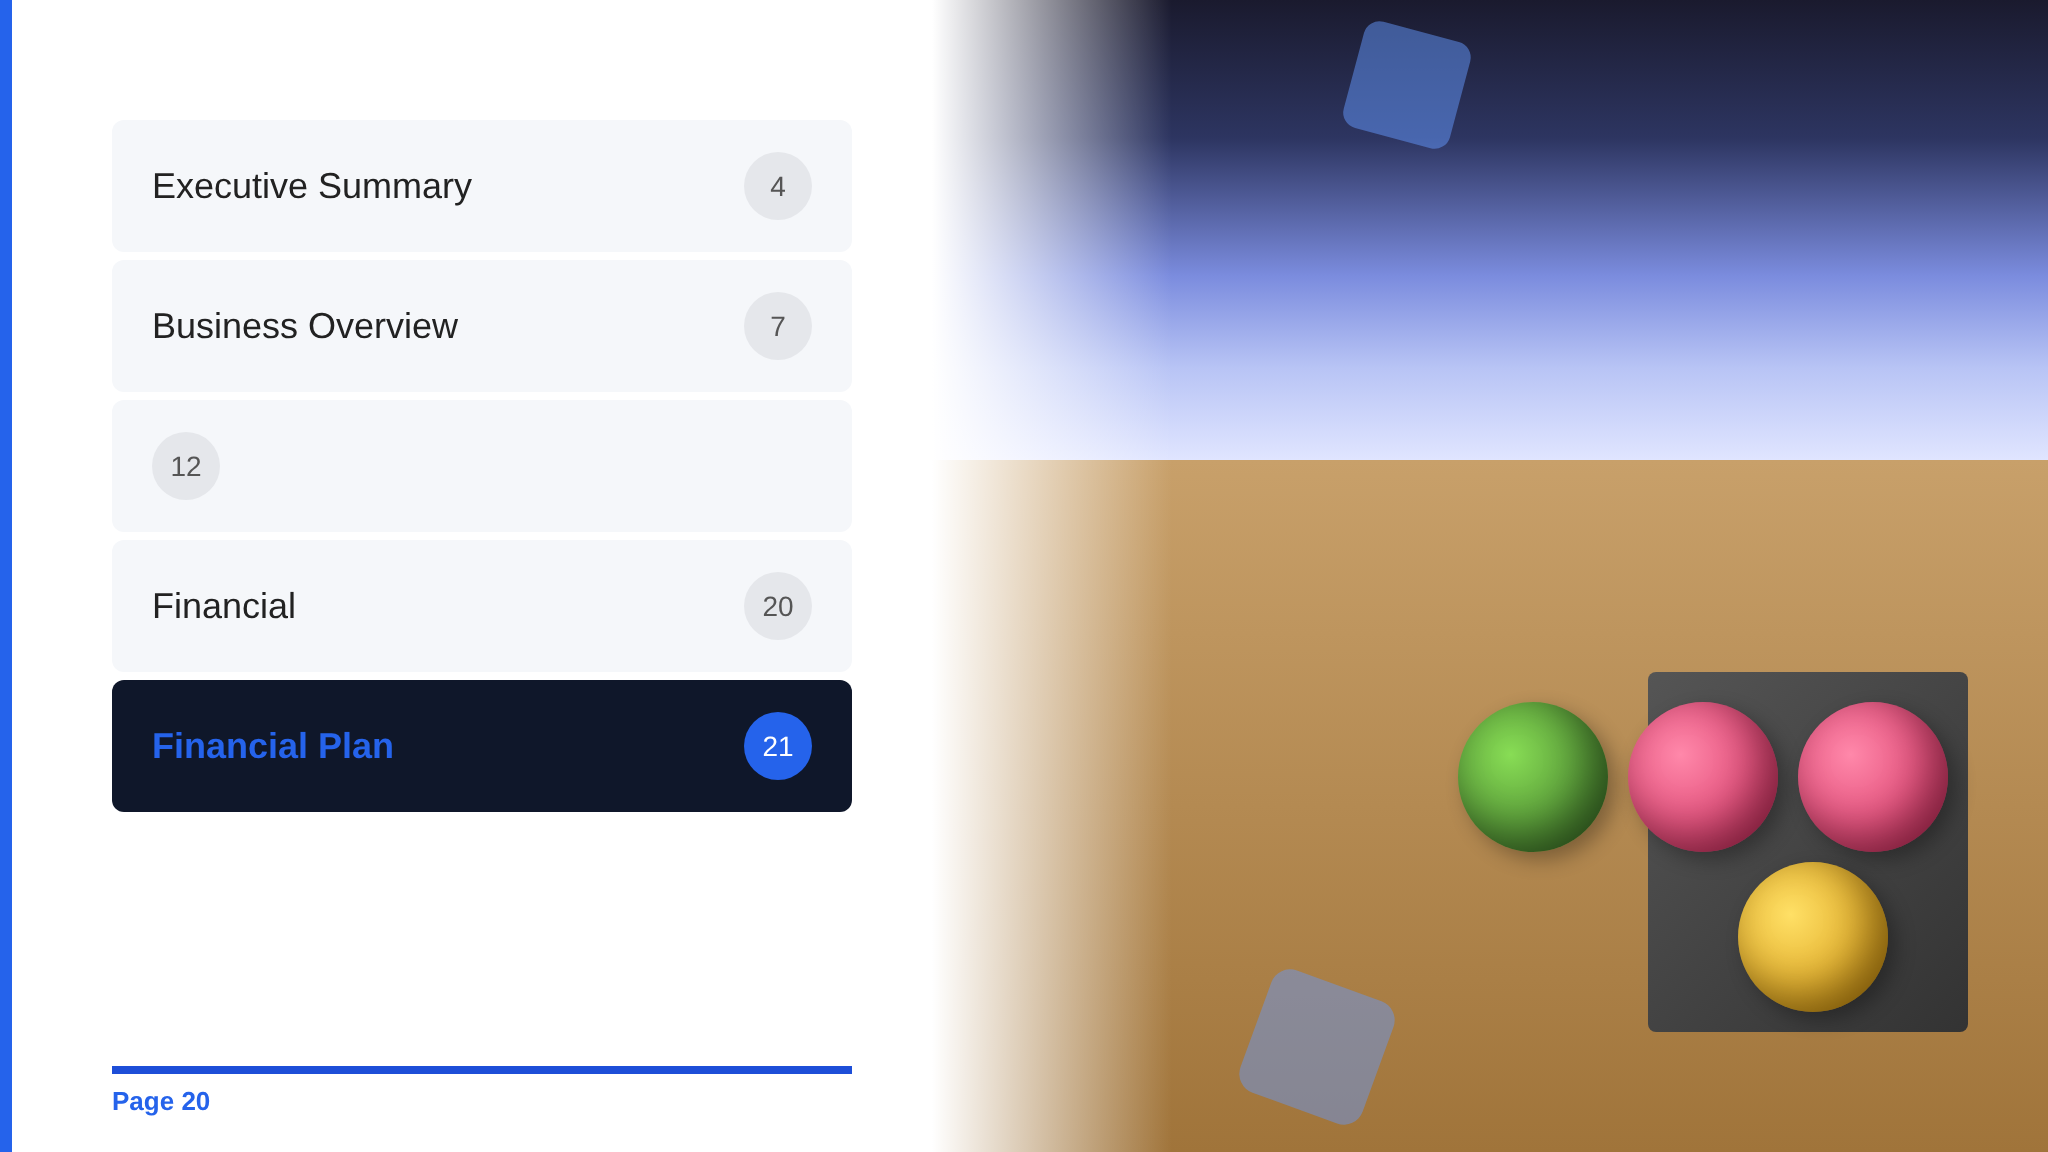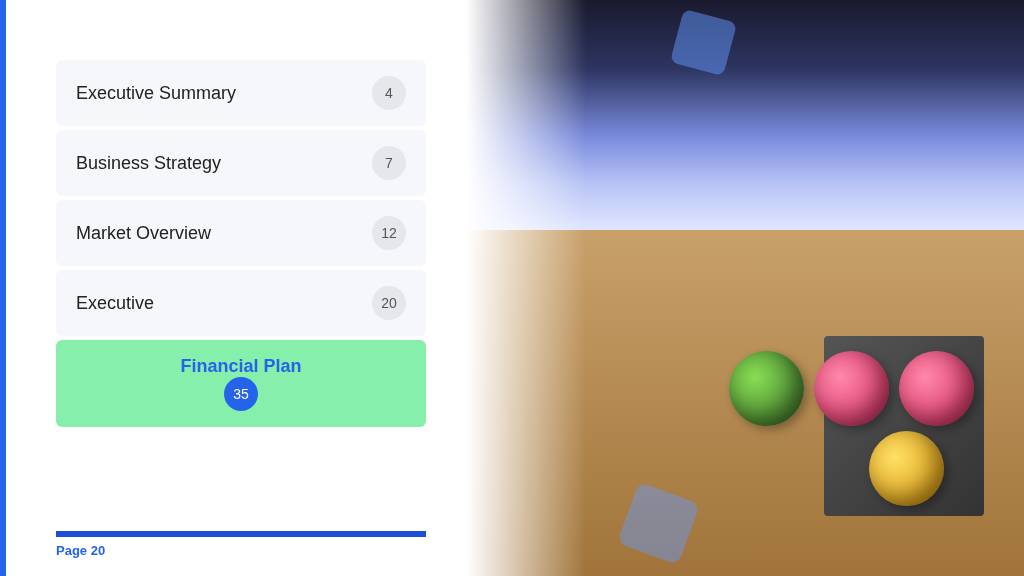--- a/index.html
+++ b/index.html
@@ -49,29 +49,29 @@
     }
 
     .toc-item {
       display: flex;
       align-items: center;
       justify-content: space-between;
       padding: 16px 20px;
       border-radius: 6px;
       margin-bottom: 4px;
       cursor: pointer;
+      gap: 47px;
     }
 
     .toc-item:not(.active) {
       background: #f5f7fa;
     }
 
     .toc-item.active {
-      background: #86efac;
-      flex-direction: column;
+      background: #0f172a;
     }
 
     .toc-label {
       font-size: 18px;
       color: #222;
       font-weight: 400;
     }
 
     .toc-item.active .toc-label {
       color: #2563eb;
@@ -97,21 +97,21 @@
       color: #fff;
     }
 
     
     .page-footer {
       position: absolute;
       bottom: 18px;
       left: 50px;
       font-size: 13px;
       color: #888;
-      border-top: 6px solid #1d4ed8;
+      border-top: 4px solid #1d4ed8;
       padding-top: 6px;
       width: calc(100% - 90px);
     }
 
     .page-footer span {
       color: #2563eb;
       font-weight: 700;
     }
 
     
@@ -245,38 +245,37 @@
   <div class="left-panel">
 
     <nav class="toc-list">
 
       <div class="toc-item">
         <span class="toc-label">Executive Summary</span>
         <div class="toc-badge">4</div>
       </div>
 
       <div class="toc-item">
-        <span class="toc-label">Business Strategy</span>
+        <span class="toc-label">Business Overview</span>
         <div class="toc-badge">7</div>
       </div>
 
       <div class="toc-item">
-        <span class="toc-label">Market Overview</span>
         <div class="toc-badge">12</div>
       </div>
 
 
       <div class="toc-item">
-        <span class="toc-label">Executive</span>
+        <span class="toc-label">Financial</span>
         <div class="toc-badge">20</div>
       </div>
 
       <div class="toc-item active">
         <span class="toc-label">Financial Plan</span>
-        <div class="toc-badge active">35</div>
+        <div class="toc-badge active">21</div>
       </div>
 
     </nav>
 
     <div class="page-footer">
       <span>Page </span><span style="color:#2563eb;font-weight:700;">20</span>
     </div>
 
   </div>
 

